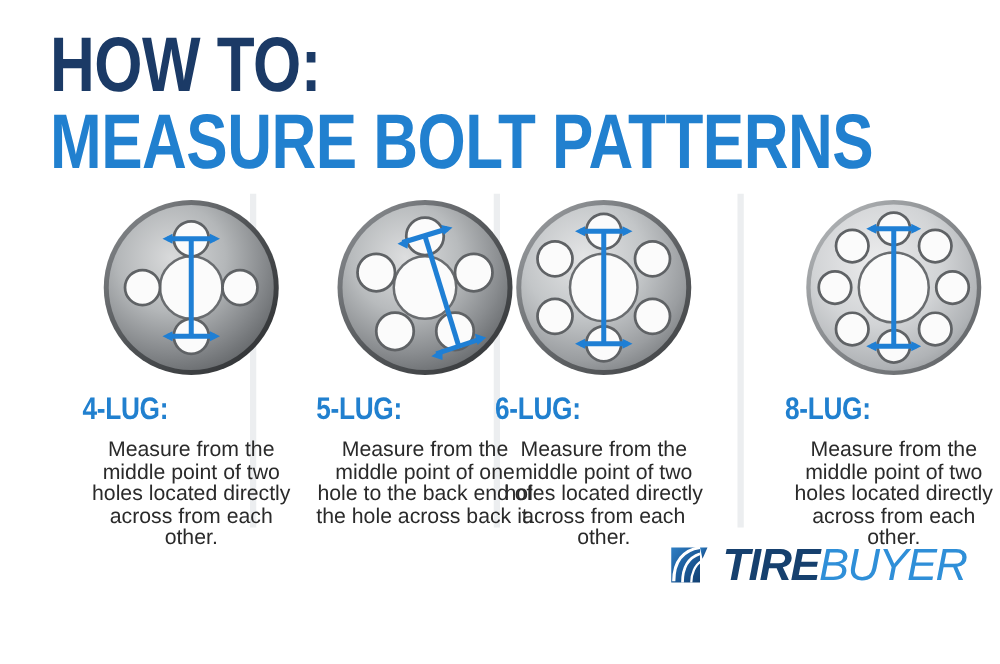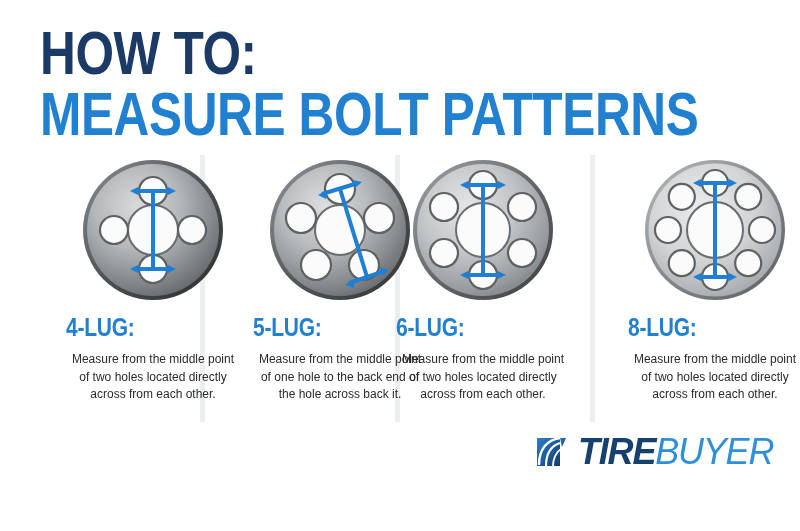--- a/index.html
+++ b/index.html
@@ -104,21 +104,21 @@
     letter-spacing: -0.3px;
     margin-top: 8px;
     margin-left: 8px;
     transform: scaleX(0.84);
     transform-origin: left center;
     white-space: nowrap;
   }
 
   .lug-caption {
     font-family: "Liberation Sans", sans-serif;
-    font-size: 12px;
+    font-size: 17px;
     line-height: 17.5px;
     color: #2a2a2a;
     text-align: center;
     margin-top: 9px;
     padding: 0 8px;
     font-weight: 500;
   }
 
   
   .logo {

